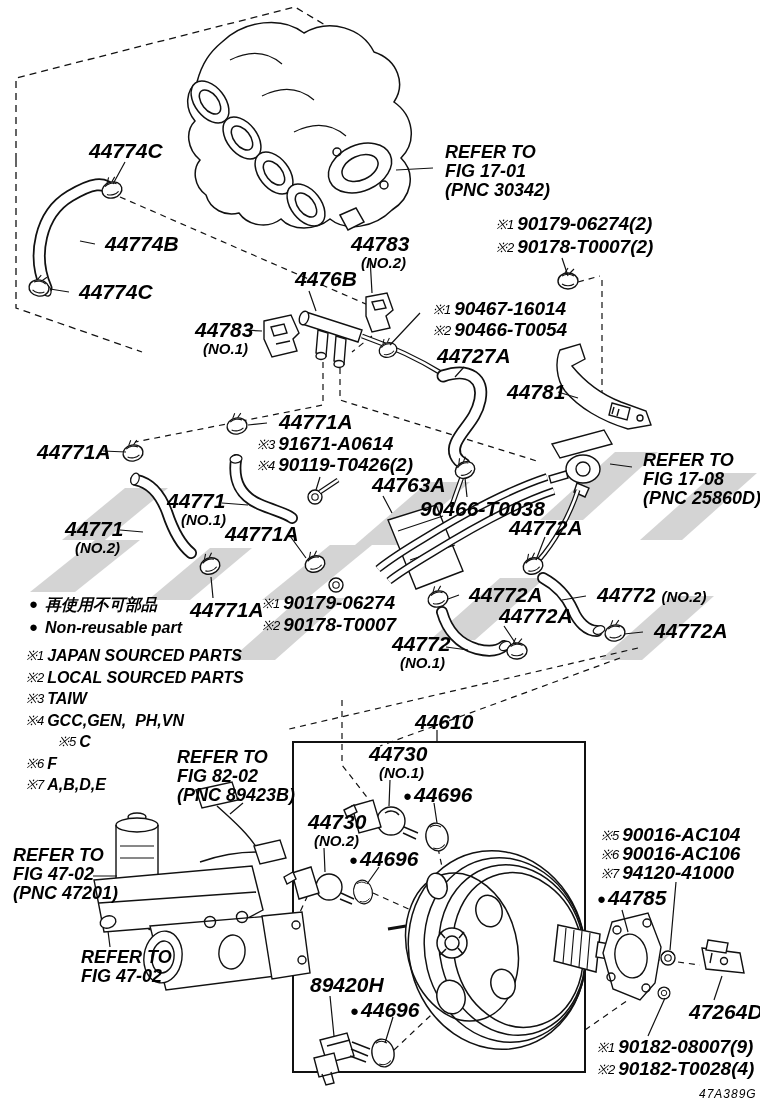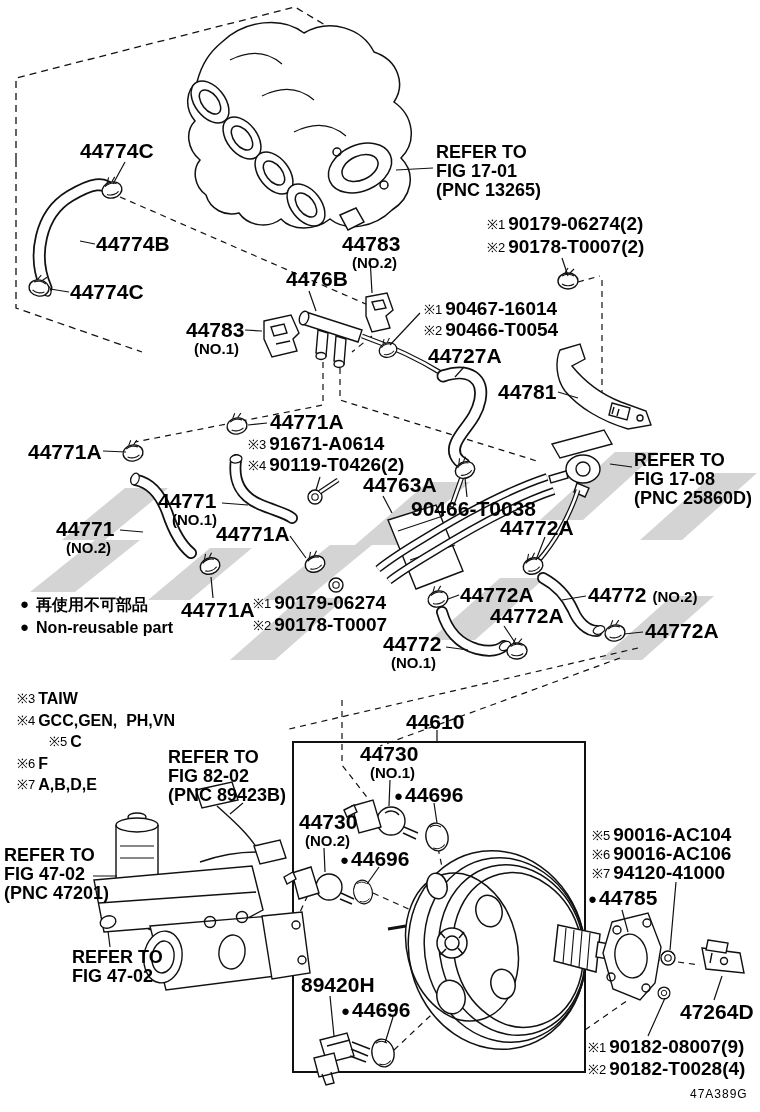--- a/index.html
+++ b/index.html
@@ -1,18 +1,18 @@
 <!DOCTYPE html>
 <html><head>
 <meta charset="utf-8">
 <style>
   html,body{margin:0;padding:0;background:#fff;}
   .stage{position:relative;width:760px;height:1112px;background:#fff;overflow:hidden;}
   .stage svg{position:absolute;left:0;top:0;}
-  #labels{position:absolute;left:0;top:0;width:692px;height:1112px;}
+  #labels{position:absolute;left:9px;top:0;width:692px;height:1112px;font-style:italic;}
   .lbl{position:absolute;color:#000;font-family:"Liberation Sans",sans-serif;font-weight:700;white-space:pre;line-height:1.05;}
   .part{font-size:21px;}
   .note{font-size:19px;}
   .pre{font-size:13px;font-weight:400;margin-right:3px;position:relative;top:-1px;}
   .refer{font-size:18px;line-height:19px;}
   .legend{font-size:16px;}
   .legend .pre{font-size:13px;}
   .legendjp{font-size:16px;}
   .code{font-size:12px;font-weight:400;letter-spacing:1px;}
   .sub{display:block;font-size:15px;font-weight:700;}
@@ -291,21 +291,21 @@
 
   <g stroke="#111" stroke-width="1.2" fill="none">
     <path d="M125,162 L113,184 M95,244 L80,241 M69,292 L50,289 M433,168 L396,170 M370,258 L372,293 M562,258 L568,276 M309,291 L316,311 M245,330 L262,331 M420,313 L390,345 M464,367 L455,377 M558,392 L578,398 M267,423 L248,425 M320,477 L316,490 M103,451 L126,452 M632,467 L610,464 M222,503 L248,505 M383,496 L392,513 M467,497 L465,478 M120,530 L143,532 M290,536 L306,558 M545,537 L536,560 M213,598 L211,577 M459,595 L448,599 M586,596 L562,600 M504,626 L516,644 M446,647 L468,650 M643,632 L624,634 M437,730 L437,742 M390,780 L389,806 M434,803 L437,823 M324,848 L325,872 M379,867 L367,884 M243,803 L230,814 M93,876 L117,876 M110,947 L108,931 M330,996 L334,1036 M393,1017 L385,1043 M622,910 L628,932 M676,882 L670,950 M714,1000 L722,976 M648,1036 L665,998"></path>
   </g>
 </svg>
 
 <div id="labels">
       <div class="lbl part" style="left: 80px; top: 140px;"><span>44774C</span></div>
       <div class="lbl part" style="left: 96px; top: 233px;"><span>44774B</span></div>
       <div class="lbl part" style="left: 70px; top: 281px;"><span>44774C</span></div>
-      <div class="lbl refer" style="left: 436px; top: 143px;"><div>REFER TO</div><div>FIG 17-01</div><div>(PNC 13265)</div></div>
+      <div class="lbl refer" style="left: 436px; top: 143px;"><div>REFER TO</div><div>FIG 17-01</div><div>(PNC 30342)</div></div>
       <div class="lbl part" style="left: 342px; top: 233px;"><span>44783</span><span class="sub" style="margin-left: 10px;">(NO.2)</span></div>
       <div class="lbl note" style="left: 487px; top: 214px;"><span class="pre">※1</span><span>90179-06274(2)</span></div>
       <div class="lbl note" style="left: 487px; top: 237px;"><span class="pre">※2</span><span>90178-T0007(2)</span></div>
       <div class="lbl part" style="left: 286px; top: 268px;"><span>4476B</span></div>
       <div class="lbl part" style="left: 186px; top: 319px;"><span>44783</span><span class="sub" style="margin-left: 8px;">(NO.1)</span></div>
       <div class="lbl note" style="left: 424px; top: 299px;"><span class="pre">※1</span><span>90467-16014</span></div>
       <div class="lbl note" style="left: 424px; top: 320px;"><span class="pre">※2</span><span>90466-T0054</span></div>
       <div class="lbl part" style="left: 428px; top: 345px;"><span>44727A</span></div>
       <div class="lbl part" style="left: 498px; top: 381px;"><span>44781</span></div>
       <div class="lbl part" style="left: 270px; top: 411px;"><span>44771A</span></div>
@@ -322,20 +322,22 @@
       <div class="lbl part" style="left: 181px; top: 599px;"><span>44771A</span></div>
       <div class="lbl note" style="left: 253px; top: 593px;"><span class="pre">※1</span><span>90179-06274</span></div>
       <div class="lbl note" style="left: 253px; top: 615px;"><span class="pre">※2</span><span>90178-T0007</span></div>
       <div class="lbl part" style="left: 460px; top: 584px;"><span>44772A</span></div>
       <div class="lbl part" style="left: 588px; top: 584px;"><span>44772</span><span class="sub inline">(NO.2)</span></div>
       <div class="lbl part" style="left: 490px; top: 605px;"><span>44772A</span></div>
       <div class="lbl part" style="left: 383px; top: 633px;"><span>44772</span><span class="sub" style="margin-left: 8px;">(NO.1)</span></div>
       <div class="lbl part" style="left: 645px; top: 620px;"><span>44772A</span></div>
       <div class="lbl legendjp" style="left: 20px; top: 596px;"><span class="dot">●</span><span>再使用不可部品</span></div>
       <div class="lbl legend" style="left: 20px; top: 619px; text-align: center;"><span class="dot">●</span><span>Non-reusable part</span></div>
+      <div class="lbl legend" style="left: 17px; top: 648px;"><span class="pre">※1</span><span>JAPAN SOURCED PARTS</span></div>
+      <div class="lbl legend" style="left: 17px; top: 670px;"><span class="pre">※2</span><span>LOCAL SOURCED PARTS</span></div>
       <div class="lbl legend" style="left: 17px; top: 691px;"><span class="pre">※3</span><span>TAIW</span></div>
       <div class="lbl legend" style="left: 17px; top: 713px;"><span class="pre">※4</span><span>GCC,GEN,  PH,VN</span></div>
       <div class="lbl legend" style="left: 17px; top: 734px; margin-left: 32px;"><span class="pre">※5</span><span>C</span></div>
       <div class="lbl legend" style="left: 17px; top: 756px;"><span class="pre">※6</span><span>F</span></div>
       <div class="lbl legend" style="left: 17px; top: 777px;"><span class="pre">※7</span><span>A,B,D,E</span></div>
       <div class="lbl part" style="left: 406px; top: 711px;"><span>44610</span></div>
       <div class="lbl refer" style="left: 168px; top: 748px;"><div>REFER TO</div><div>FIG 82-02</div><div>(PNC 89423B)</div></div>
       <div class="lbl part" style="left: 360px; top: 743px;"><span>44730</span><span class="sub" style="margin-left: 10px;">(NO.1)</span></div>
       <div class="lbl part" style="left: 394px; top: 784px;"><span class="dot">●</span><span>44696</span></div>
       <div class="lbl part" style="left: 299px; top: 811px;"><span>44730</span><span class="sub" style="margin-left: 6px;">(NO.2)</span></div>

